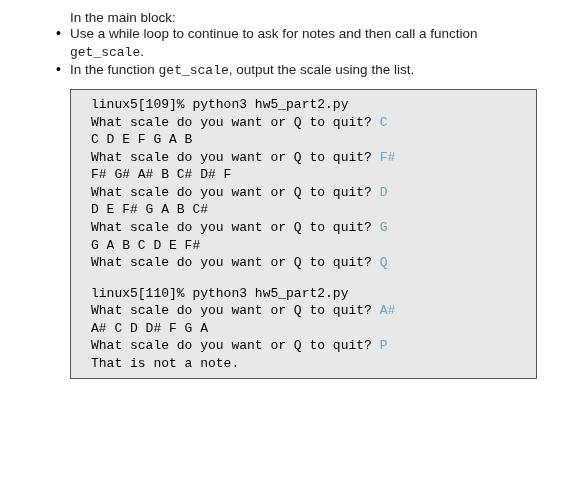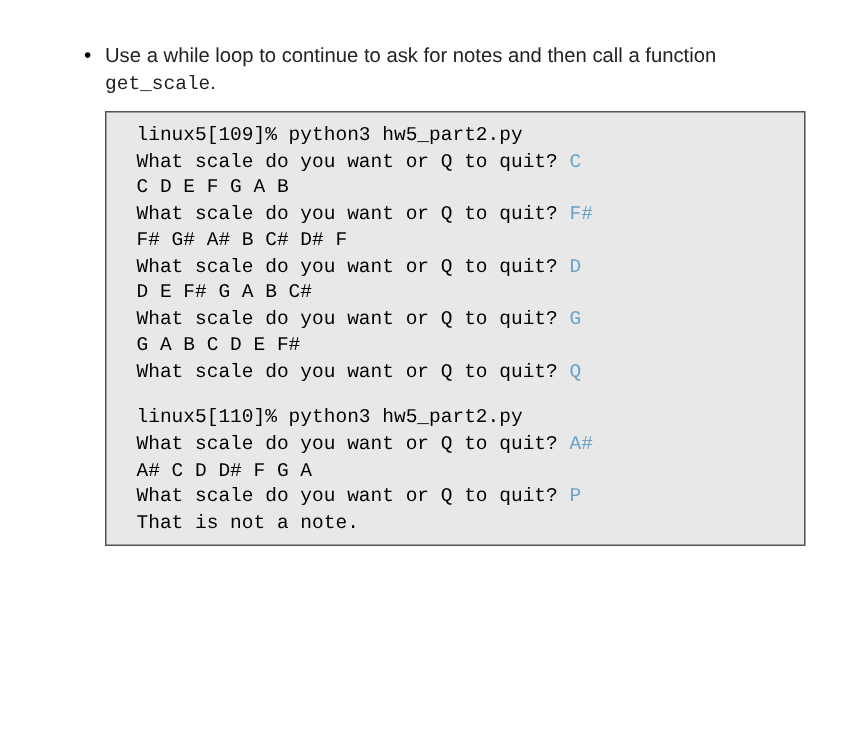--- a/index.html
+++ b/index.html
@@ -18,21 +18,21 @@
     padding: 10px 40px 0 40px;
   }
   .intro {
     margin: 0 0 14px 30px;
     line-height: 1.35;
   }
   .list-heading {
     margin: 0 0 0 30px;
   }
   ul.bullets {
-    margin: 18px 0 10px 12px;
+    margin: 0 0 10px 12px;
     padding: 0;
     list-style: none;
   }
   ul.bullets > li {
     position: relative;
     padding-left: 18px;
     line-height: 1.32;
     margin: 0;
   }
   ul.bullets > li::before {
@@ -65,24 +65,28 @@
   .terminal .spacer {
     height: 13px;
   }
 </style>
 </head>
 <body>
 
 <div class="page">
 
 
+  <div class="list-heading">In the main block:</div>
 
   <ul class="bullets">
     <li>
       <span>Use a while loop to continue to ask for notes and then call a function </span><span class="mono">get_scale</span><span>.</span>
+    </li>
+    <li>
+      <span>In the function </span><span class="mono">get_scale</span><span>, output the scale using the list.</span>
     </li>
   </ul>
 
   <div class="terminal"><span>linux5[109]% python3 hw5_part2.py</span>
 <span>What scale do you want or Q to quit? </span><span class="inp">C</span>
 <span>C D E F G A B</span>
 <span>What scale do you want or Q to quit? </span><span class="inp">F#</span>
 <span>F# G# A# B C# D# F</span>
 <span>What scale do you want or Q to quit? </span><span class="inp">D</span>
 <span>D E F# G A B C#</span>

